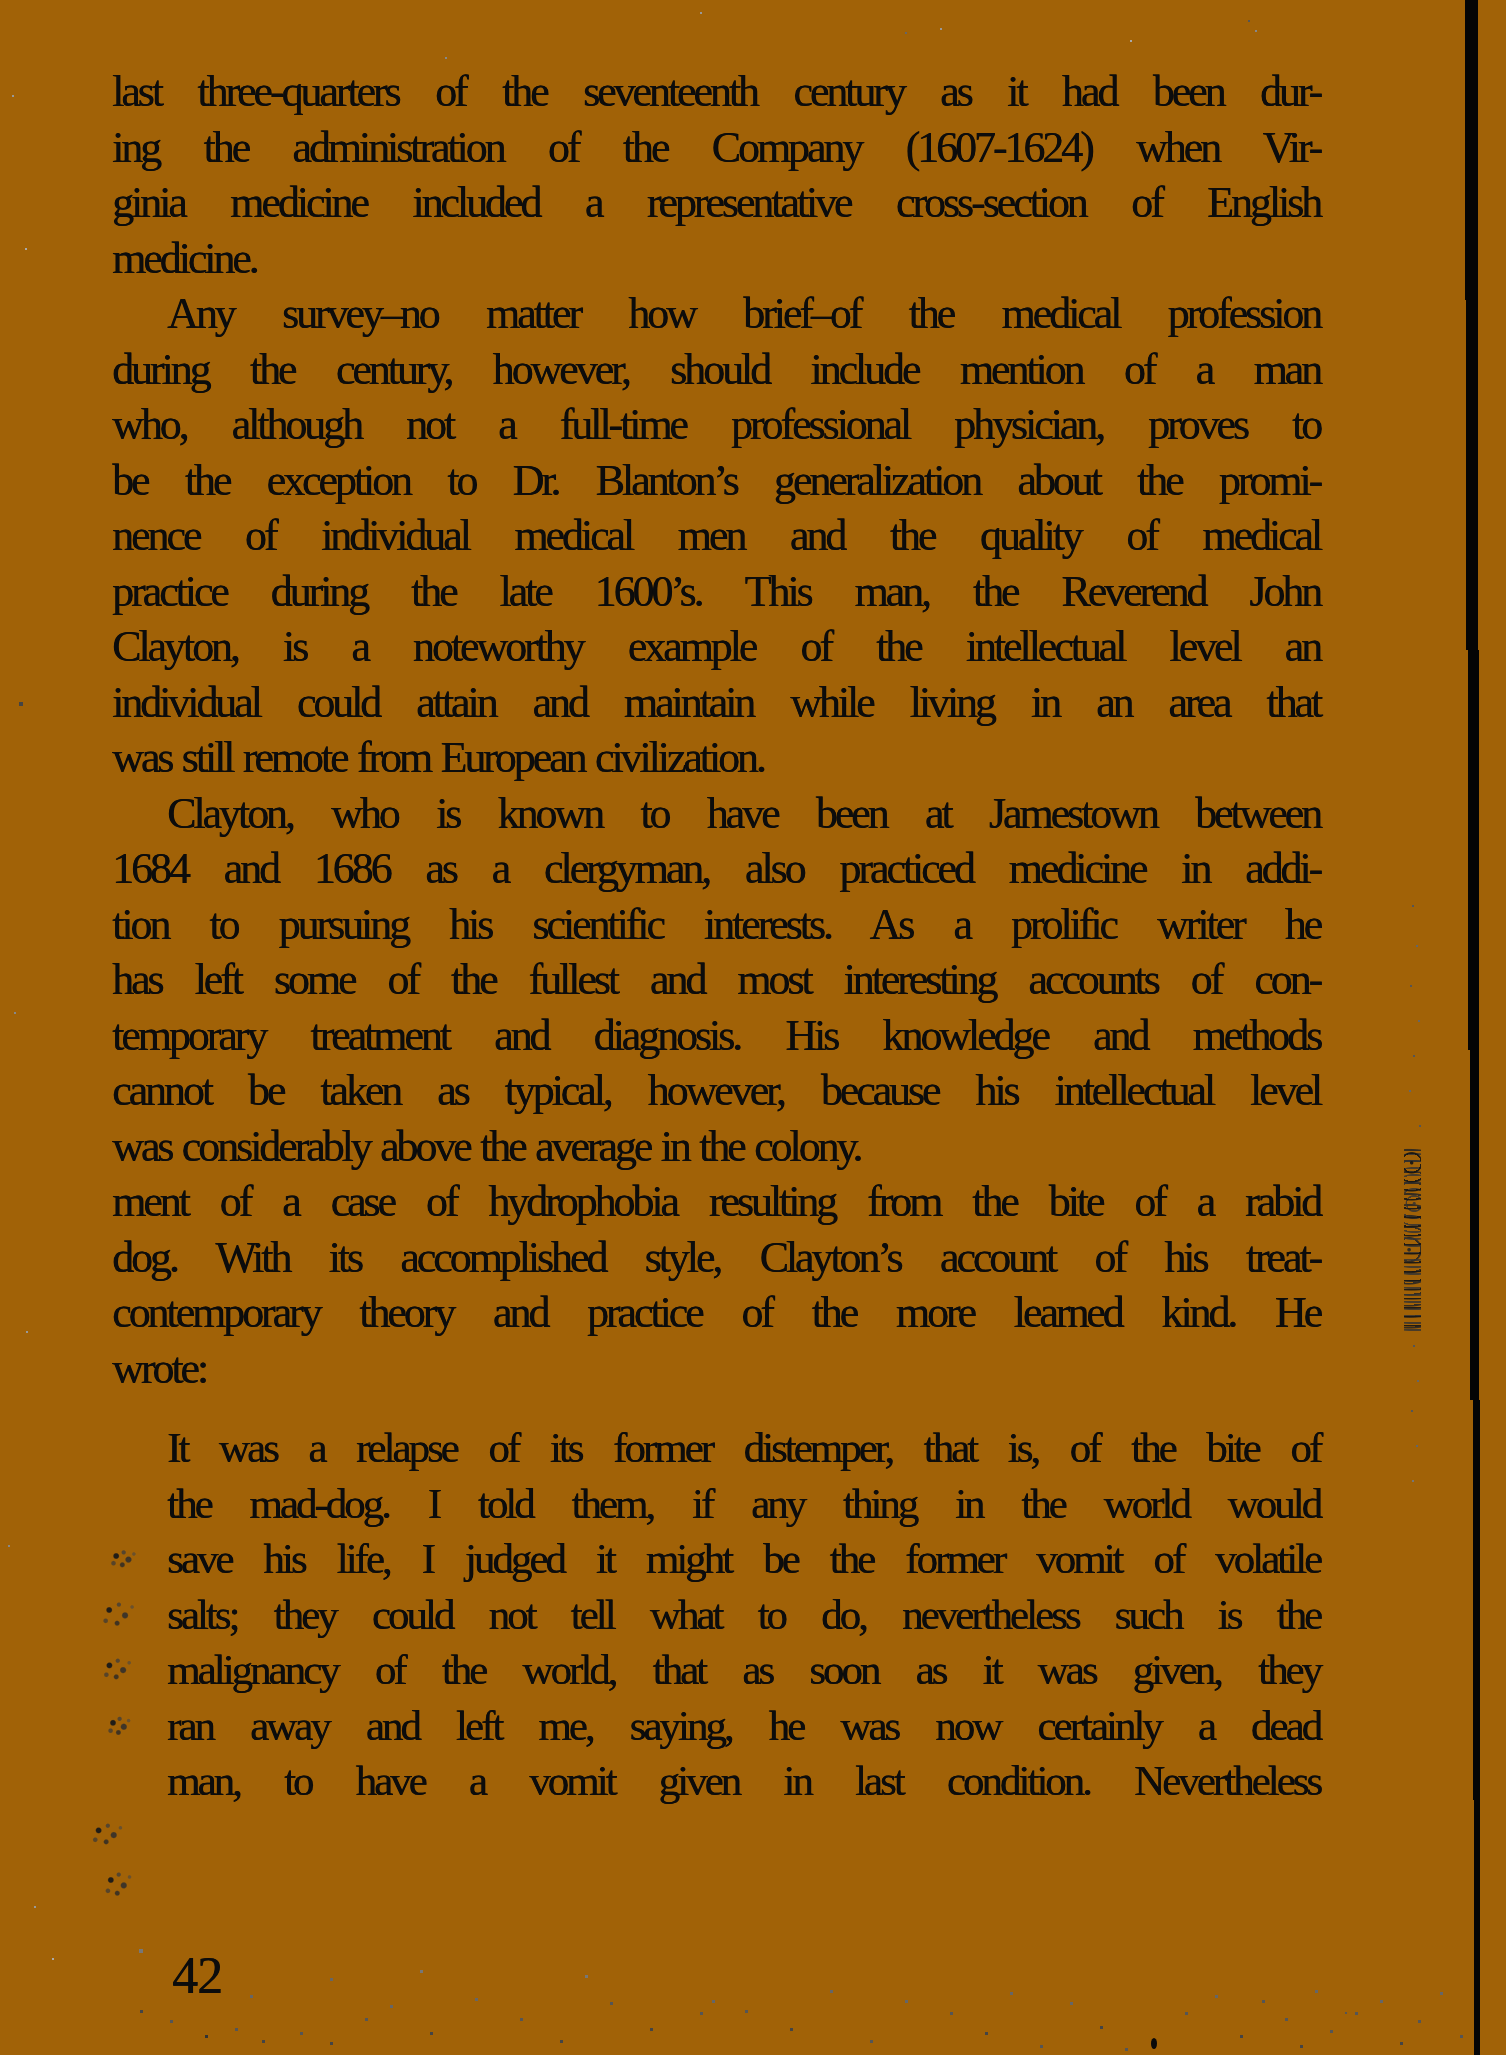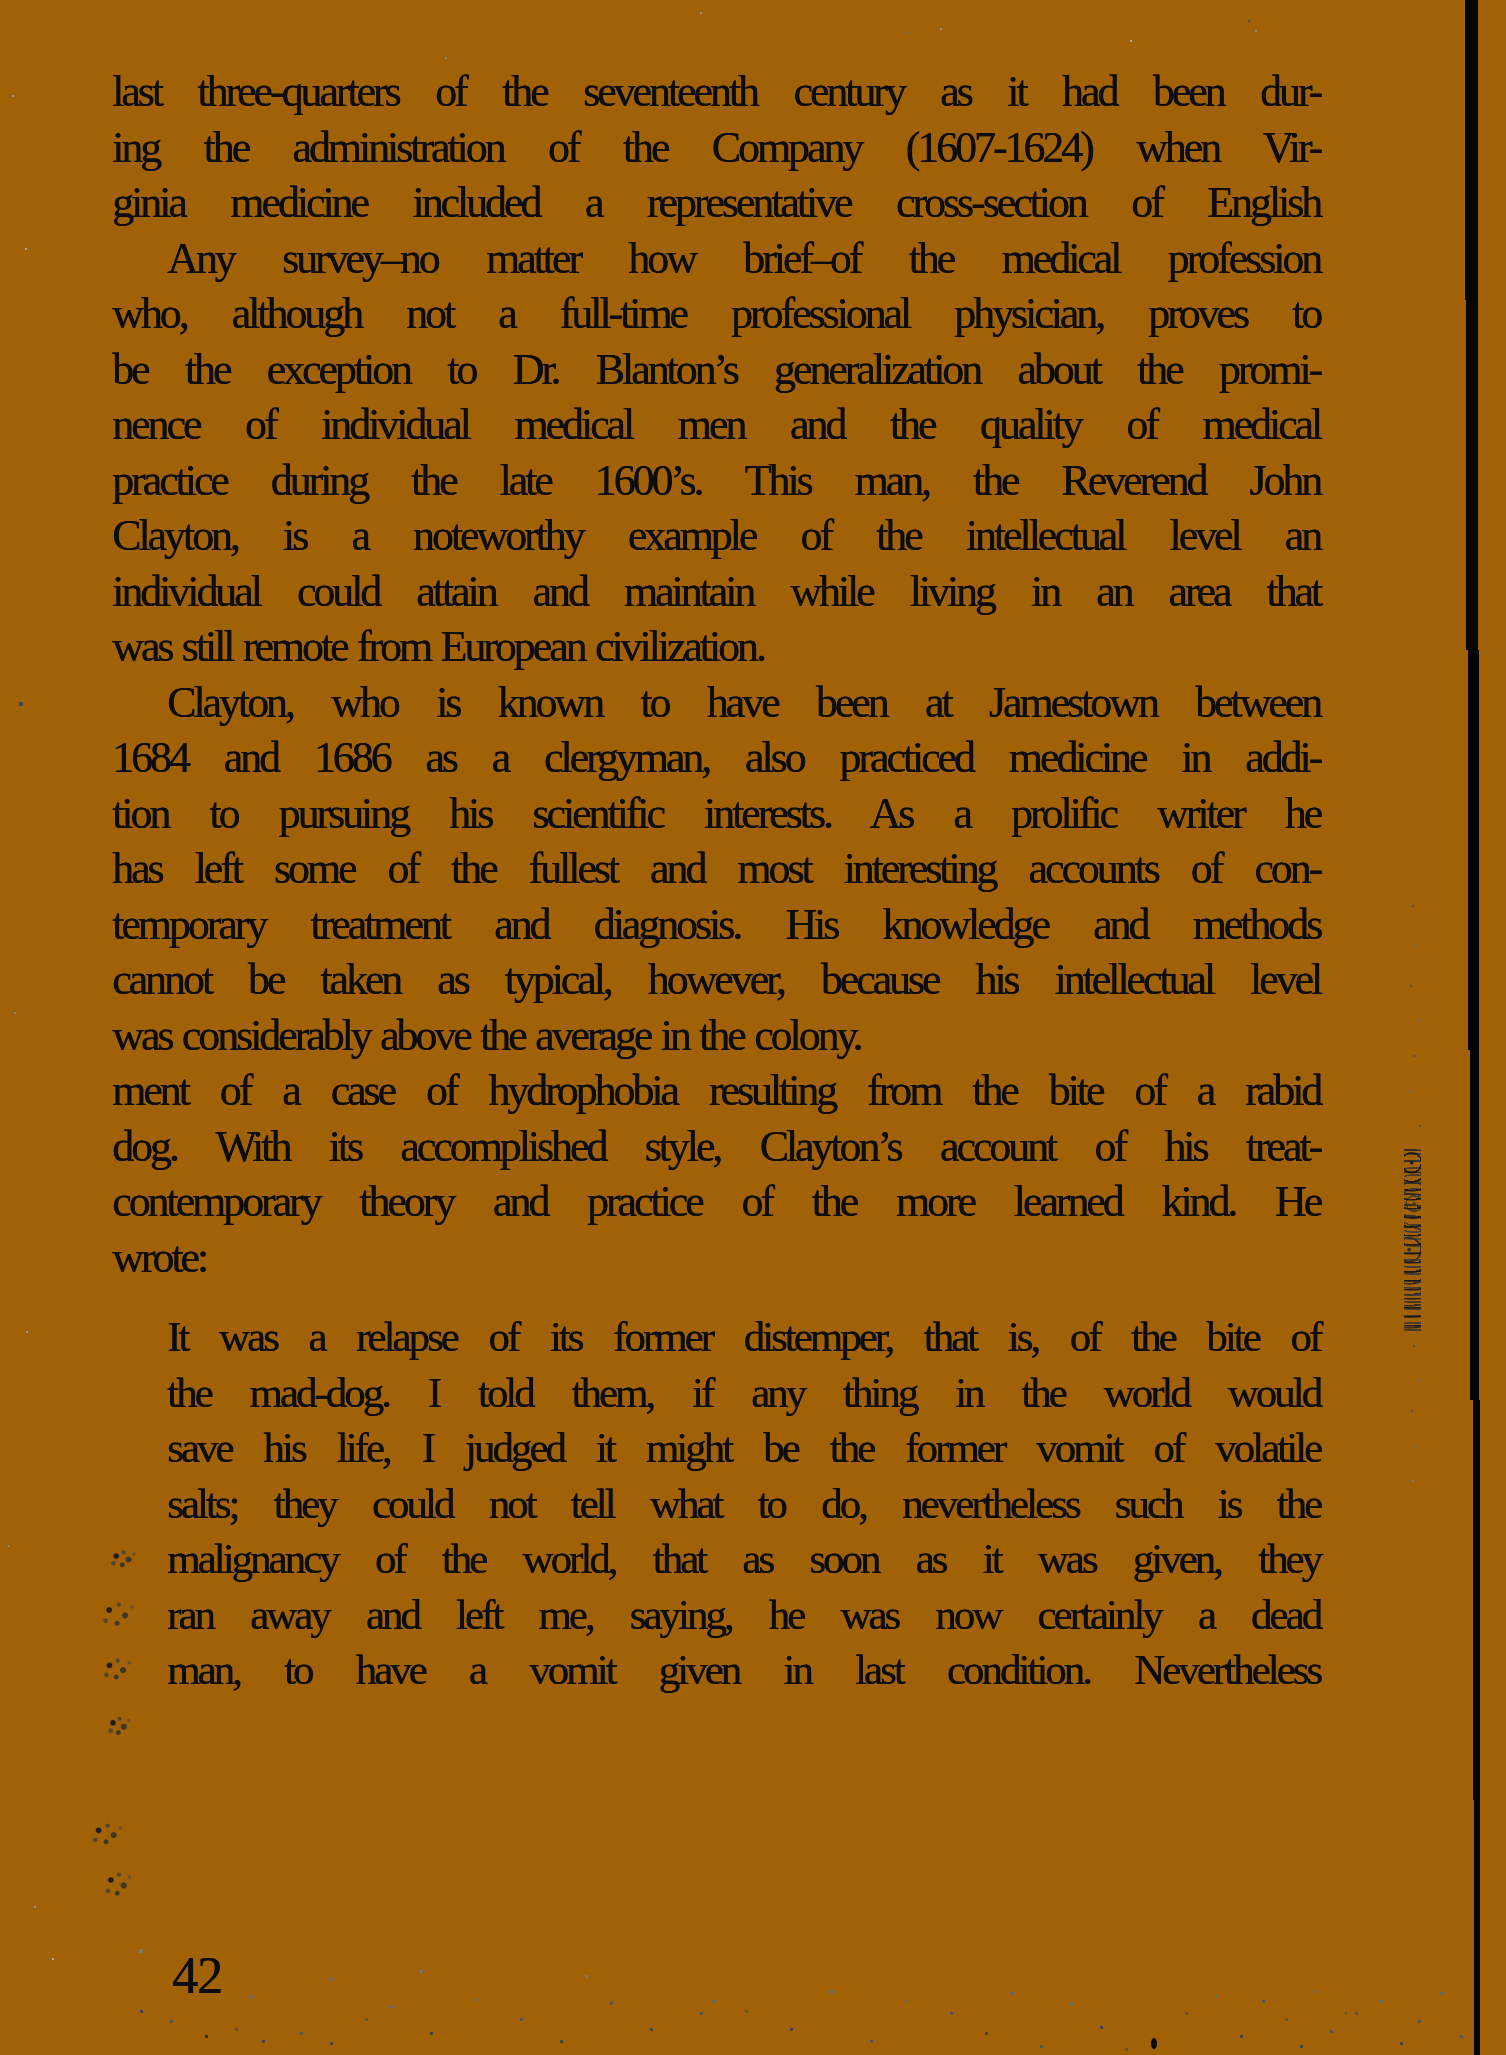--- a/index.html
+++ b/index.html
@@ -120,23 +120,25 @@
 </head>
 <body>
 
 <div class="page">
 
   <div class="textblock">
     <div class="para">
         <div class="line just">last three-quarters of the seventeenth century as it had been dur-</div>
         <div class="line just">ing the administration of the Company (1607-1624) when Vir-</div>
         <div class="line just">ginia medicine included a representative cross-section of English</div>
+        <div class="line">medicine.</div>
       </div>
     <div class="para">
         <div class="line just indent">Any survey–no matter how brief–of the medical profession</div>
+        <div class="line just">during the century, however, should include mention of a man</div>
         <div class="line just">who, although not a full-time professional physician, proves to</div>
         <div class="line just">be the exception to Dr. Blanton’s generalization about the promi-</div>
         <div class="line just">nence of individual medical men and the quality of medical</div>
         <div class="line just">practice during the late 1600’s. This man, the Reverend John</div>
         <div class="line just">Clayton, is a noteworthy example of the intellectual level an</div>
         <div class="line just">individual could attain and maintain while living in an area that</div>
         <div class="line">was still remote from European civilization.</div>
       </div>
     <div class="para">
         <div class="line just indent">Clayton, who is known to have been at Jamestown between</div>

